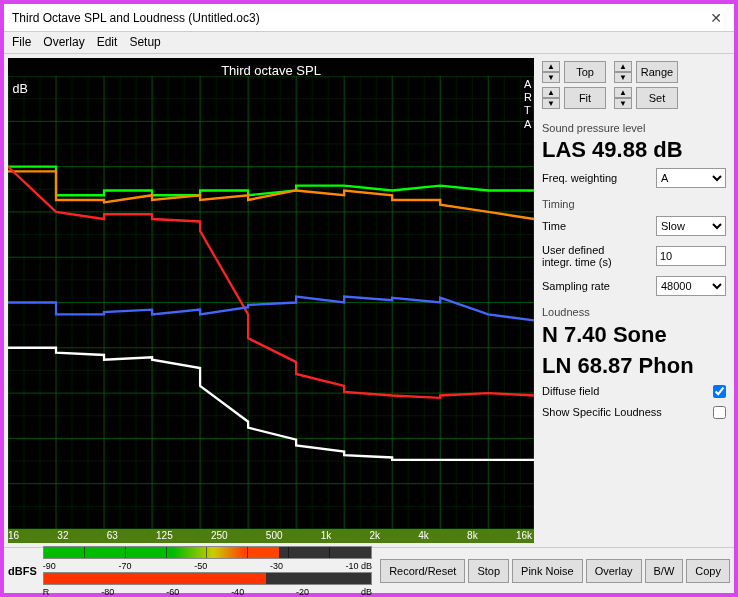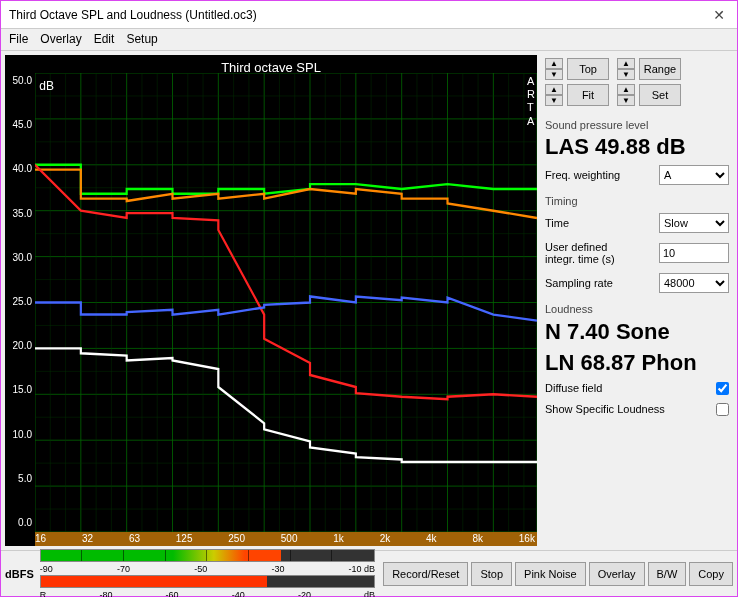--- a/index.html
+++ b/index.html
@@ -2,21 +2,21 @@
 <html><head>
   <meta charset="utf-8">
   <style>
     * { box-sizing: border-box; margin: 0; padding: 0; }
     body { font-family: 'Segoe UI', Arial, sans-serif; font-size: 12px; background: #f0f0f0; }
 
     .window {
       width: 738px;
       height: 597px;
       background: #f0f0f0;
-      border: 1px solid #d946ef;
+      border: 4px solid #d946ef;
       display: flex;
       flex-direction: column;
     }
 
     .title-bar {
       background: #fff;
       border-bottom: 1px solid #ccc;
       padding: 4px 8px;
       display: flex;
       align-items: center;
@@ -281,33 +281,20 @@
   </div>
 
   <div class="content-area">
 
     <div class="chart-container">
       <div class="chart-title">Third octave SPL</div>
       <div class="arta-label">A<br>R<br>T<br>A</div>
 
       <div style="display:flex; flex:1; padding-top:18px;">
 
-        <div style="display:flex; flex-direction:column; justify-content:space-between; padding: 2px 3px 18px 4px; color:#fff; font-size:10px; text-align:right; min-width:30px;">
-          <span>50.0</span>
-          <span>45.0</span>
-          <span>40.0</span>
-          <span>35.0</span>
-          <span>30.0</span>
-          <span>25.0</span>
-          <span>20.0</span>
-          <span>15.0</span>
-          <span>10.0</span>
-          <span>5.0</span>
-          <span>0.0</span>
-        </div>
 
         <div style="flex:1; display:flex; flex-direction:column;">
           <svg viewBox="0 0 460 380" preserveAspectRatio="none" style="flex:1; width:100%;" xmlns="http://www.w3.org/2000/svg">
 
             <rect width="460" height="380" fill="#000"></rect>
 
             <line x1="0" y1="0" x2="460" y2="0" stroke="#006600" stroke-width="0.7"></line>
             <line x1="0" y1="38" x2="460" y2="38" stroke="#006600" stroke-width="0.7"></line>
             <line x1="0" y1="76" x2="460" y2="76" stroke="#006600" stroke-width="0.7"></line>
             <line x1="0" y1="114" x2="460" y2="114" stroke="#006600" stroke-width="0.7"></line>
@@ -387,21 +374,21 @@
             " fill="none" stroke="#4466ff" stroke-width="2"></polyline>
 
             <polyline points="
               0,228 42,228 42,232 84,234 84,238 126,236 126,238 168,245 168,260 210,290 210,295 252,305 252,310 294,315 294,318 336,320 336,322 378,322 378,322 420,322
               420,322 460,322
             " fill="none" stroke="#ffffff" stroke-width="2"></polyline>
 
             <text x="4" y="14" fill="white" font-size="11">dB</text>
           </svg>
 
-          <div style="display:flex; justify-content:space-between; padding: 1px 2px 2px 0; color:#fff; font-size:10px; background:#a16207;">
+          <div style="display:flex; justify-content:space-between; padding: 1px 2px 2px 0; color:#fff; font-size:10px; background:#4d7c0f;">
             <span>16</span>
             <span>32</span>
             <span>63</span>
             <span>125</span>
             <span>250</span>
             <span>500</span>
             <span>1k</span>
             <span>2k</span>
             <span>4k</span>
             <span>8k</span>

